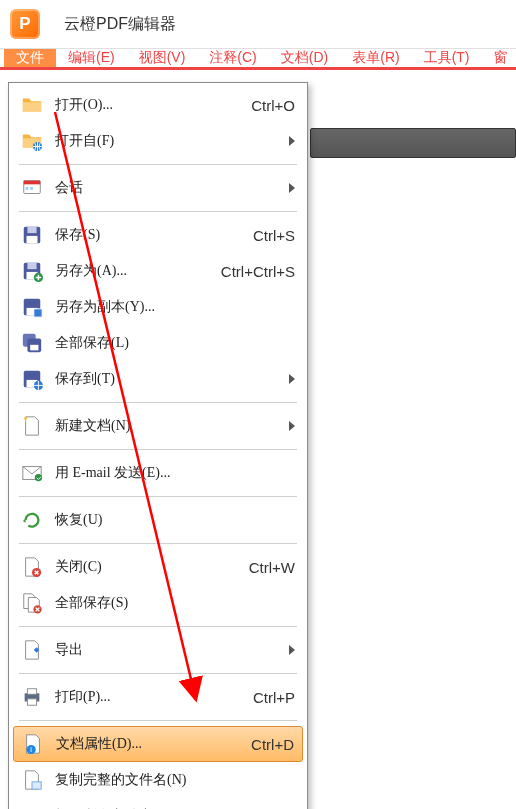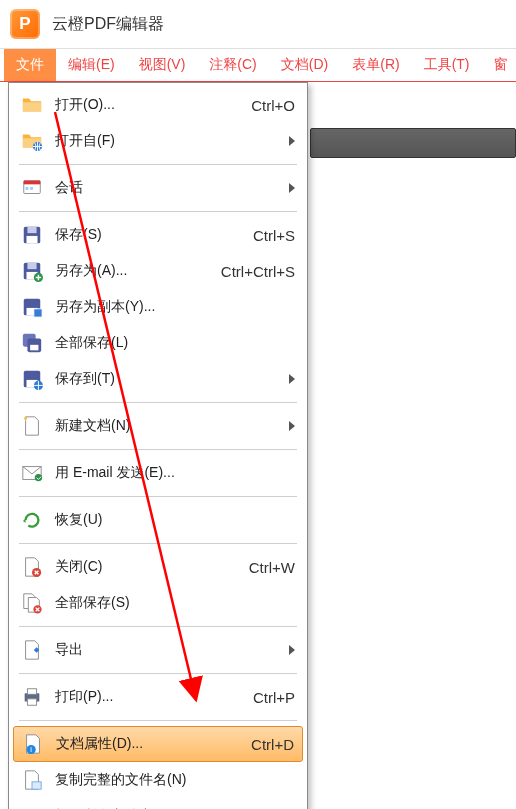--- a/index.html
+++ b/index.html
@@ -21,26 +21,26 @@
   }
   .app-icon {
     width: 30px; height: 30px;
     border-radius: 6px;
     background: linear-gradient(135deg,#ff9a3c,#ff6a00);
     display:flex;align-items:center;justify-content:center;
     color:#fff;font-weight:bold;font-size:17px;
     margin-right:12px;
     box-shadow: inset 0 0 0 2px rgba(255,255,255,.3);
   }
-  .app-title { color:#333; font-size:16px; }
+  .app-title { color:#333; font-size:16px;margin-left:12px; }
   .menubar {
-    height: 34px;
+    height: 22px;
     background: #fff;
     border-top:1px solid #e0e0e0;
-    border-bottom:1px solid #ef4444;
+    border-bottom:3px solid #ef4444;
     display:flex;
     align-items:stretch;
     padding-left:4px;
   }
   .menu-item {
     padding: 0 12px;
     display:flex;
     align-items:center;
     cursor:pointer;
     color:#ef4444;
@@ -89,21 +89,21 @@
     height:1px;
     margin:5px 8px;
     background:#cfcfcf;
   }
   .dd-icon {
     width:22px;height:22px;
     margin-right:12px;
     flex:0 0 22px;
     display:flex;align-items:center;justify-content:center;
   }
-  .dd-label { flex:1; color:#222; }
+  .dd-label { flex:1; color:#222;font-family:Liberation Serif, serif; }
   .dd-shortcut { color:#333; font-size:15px; margin-left:8px; }
   .dd-arrow {
     width:0;height:0;
     border-top:5px solid transparent;
     border-bottom:5px solid transparent;
     border-left:6px solid #555;
     margin-left:6px;
   }
   .red-arrow {
     position:absolute;

